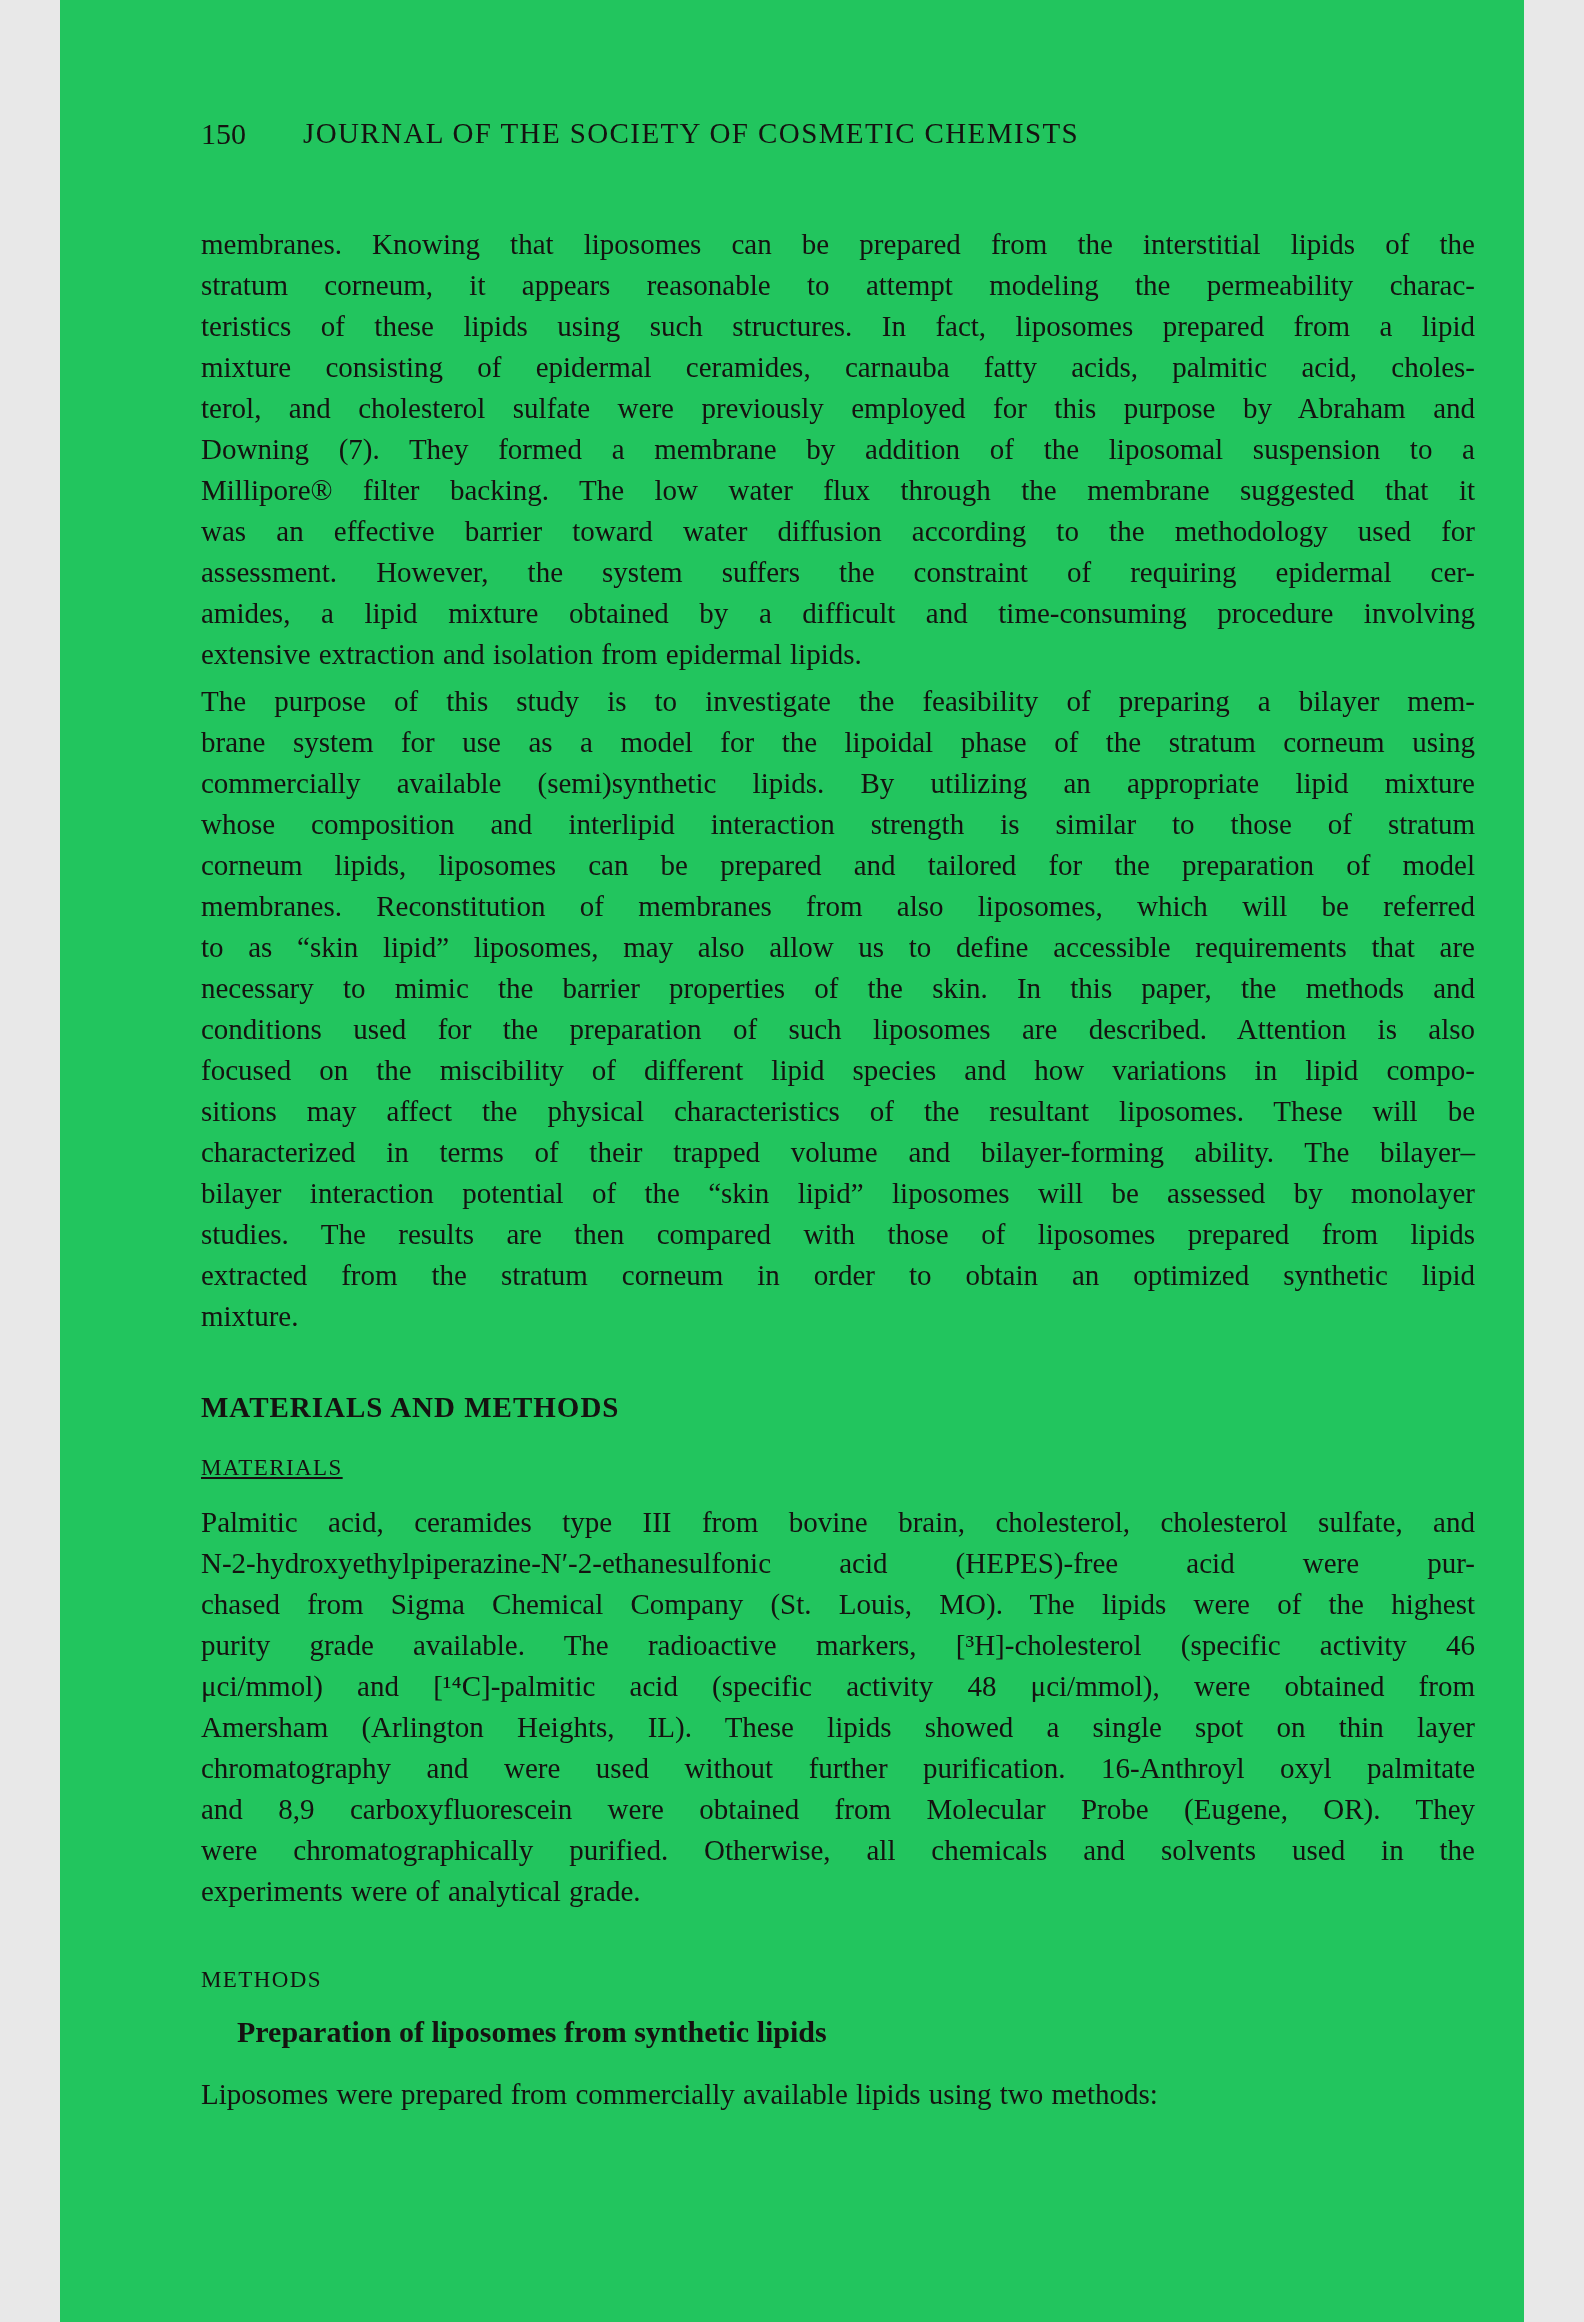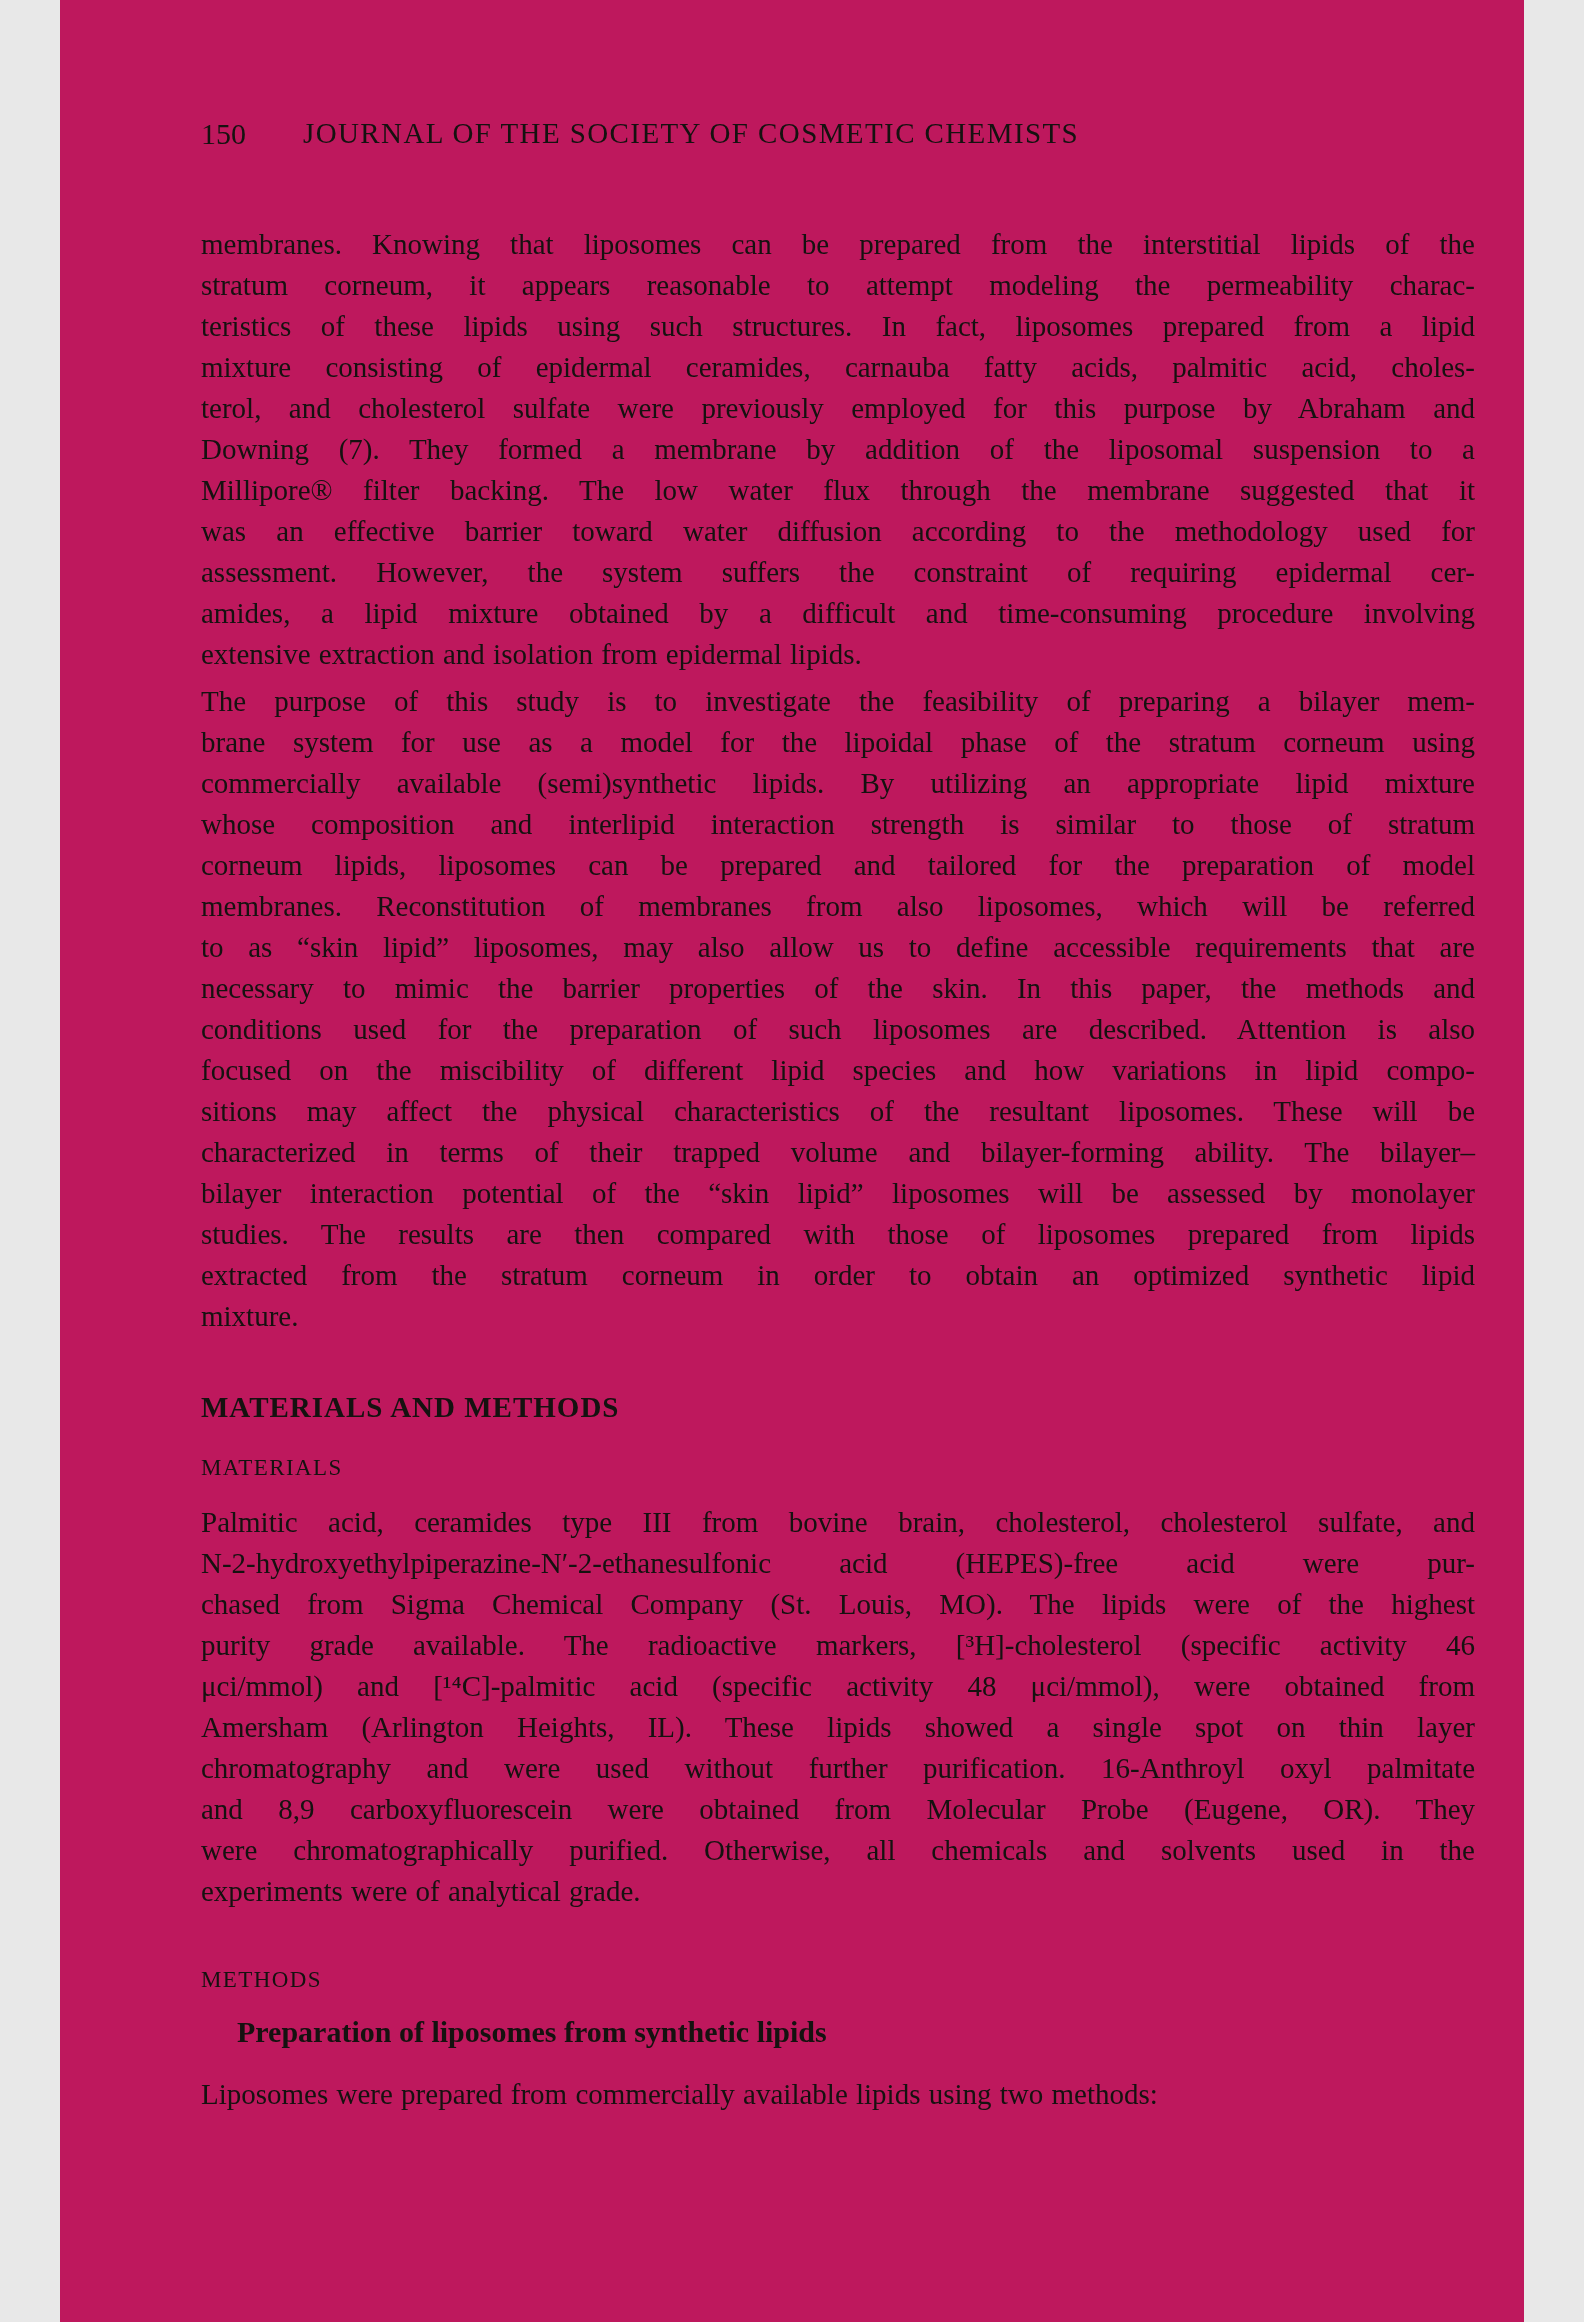--- a/index.html
+++ b/index.html
@@ -1,21 +1,21 @@
 <!DOCTYPE html>
 <html><head>
 <meta charset="utf-8">
 <style>
   html, body { margin: 0; padding: 0; background: #e8e8e8; }
   .page {
     position: relative;
     width: 1464px;
     height: 2322px;
     margin: 0 auto;
-    background: #be185d;
+    background: #22c55e;
     color: #151210;
     font-family: "Liberation Serif", "DejaVu Serif", serif;
     overflow: hidden;
   }
   .abs { position: absolute; }
 
   
   .page-number {
     left: 141px; top: 114px;
     font-size: 30px; line-height: 39px;
@@ -50,21 +50,21 @@
   .para-materials { top: 1502px; }
   .para-methods   { top: 2074px; }
 
   .h-section {
     left: 141px; top: 1391px;
     font-size: 29px; font-weight: bold;
     letter-spacing: 1px; white-space: nowrap;
   }
   .h-materials {
     left: 141px; top: 1455px;
-    font-size: 23px; letter-spacing: 1.4px; white-space: nowrap;
+    font-size: 23px; letter-spacing: 1.4px; white-space: nowrap; text-decoration: underline;
   }
   .h-methods {
     left: 141px; top: 1967px;
     font-size: 23px; letter-spacing: 1.4px; white-space: nowrap;
   }
   .h-subsection {
     left: 141px; top: 2015px;
     font-size: 30px; font-weight: bold; white-space: nowrap; margin-left: 36px;
   }
 </style>

